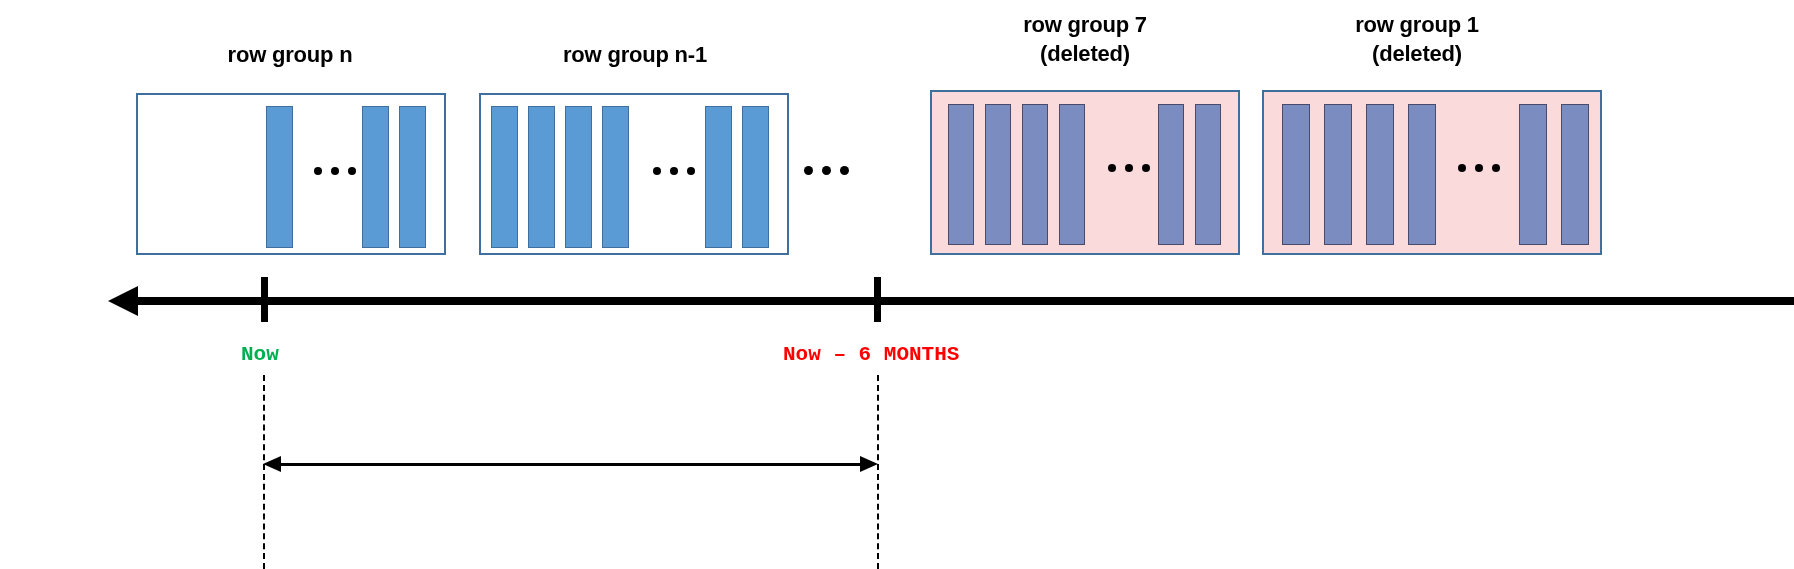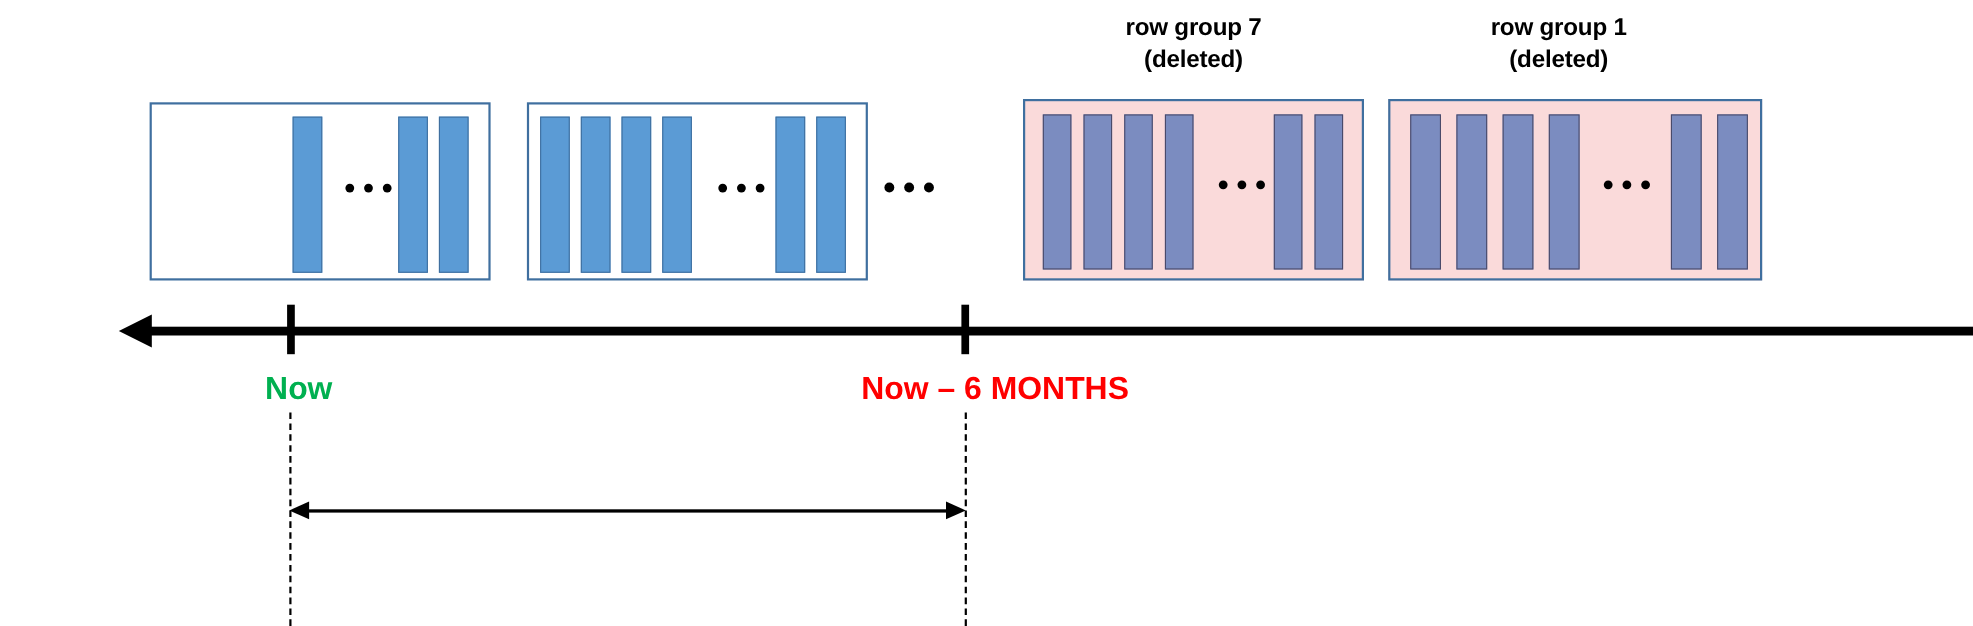--- a/index.html
+++ b/index.html
@@ -102,23 +102,24 @@
     position: absolute;
     font-weight: bold;
     font-size: 23px;
     line-height: 30px;
     color: #000000;
     white-space: pre-line;
   }
   .tick-label {
     position: absolute;
     font-weight: bold;
-    font-size: 29px;
+    font-size: 21px;
     line-height: 27px;
     white-space: nowrap;
+    font-family: Liberation Mono, monospace;
   }
   .tick-label.now  { color: #00b050; }
   .tick-label.past { color: #ff0000; }
 
   .span-label {
     position: absolute;
     font-weight: bold;
     font-size: 20px;
     color: #000000;
     white-space: nowrap;
@@ -138,21 +139,23 @@
     border-bottom: 8px solid transparent;
   }
   .dim-head.left  { border-right: 18px solid #000000; }
   .dim-head.right { border-left: 18px solid #000000; }
 </style>
 </head>
 <body>
 
 <div id="canvas">
 
-
+  <div class="group-title" style="left:135px; top:40px; width:310px;">row group n</div>
+
+  <div class="group-title" style="left:480px; top:40px; width:310px;">row group n-1</div>
 
   <div class="group-title" style="left:930px; top:10px; width:310px;">row group 7
 (deleted)</div>
 
   <div class="group-title" style="left:1262px; top:10px; width:310px;">row group 1
 (deleted)</div>
 
   <div class="rg-box" style="left:136px; top:93px; width:310px; height:162px;">
     <div class="bar" style="left:128px; top:11px; width:27px; height:142px;"></div>
     <div class="dots small" style="left:176px; top:72px;">

